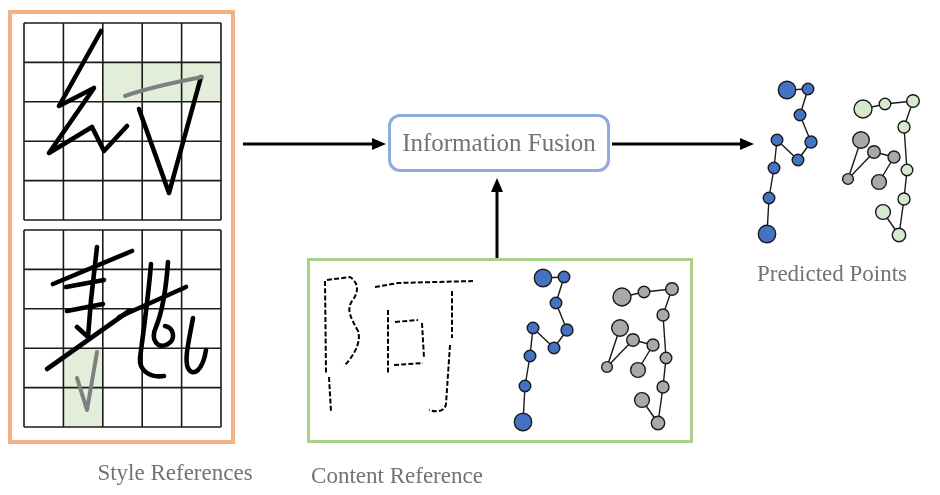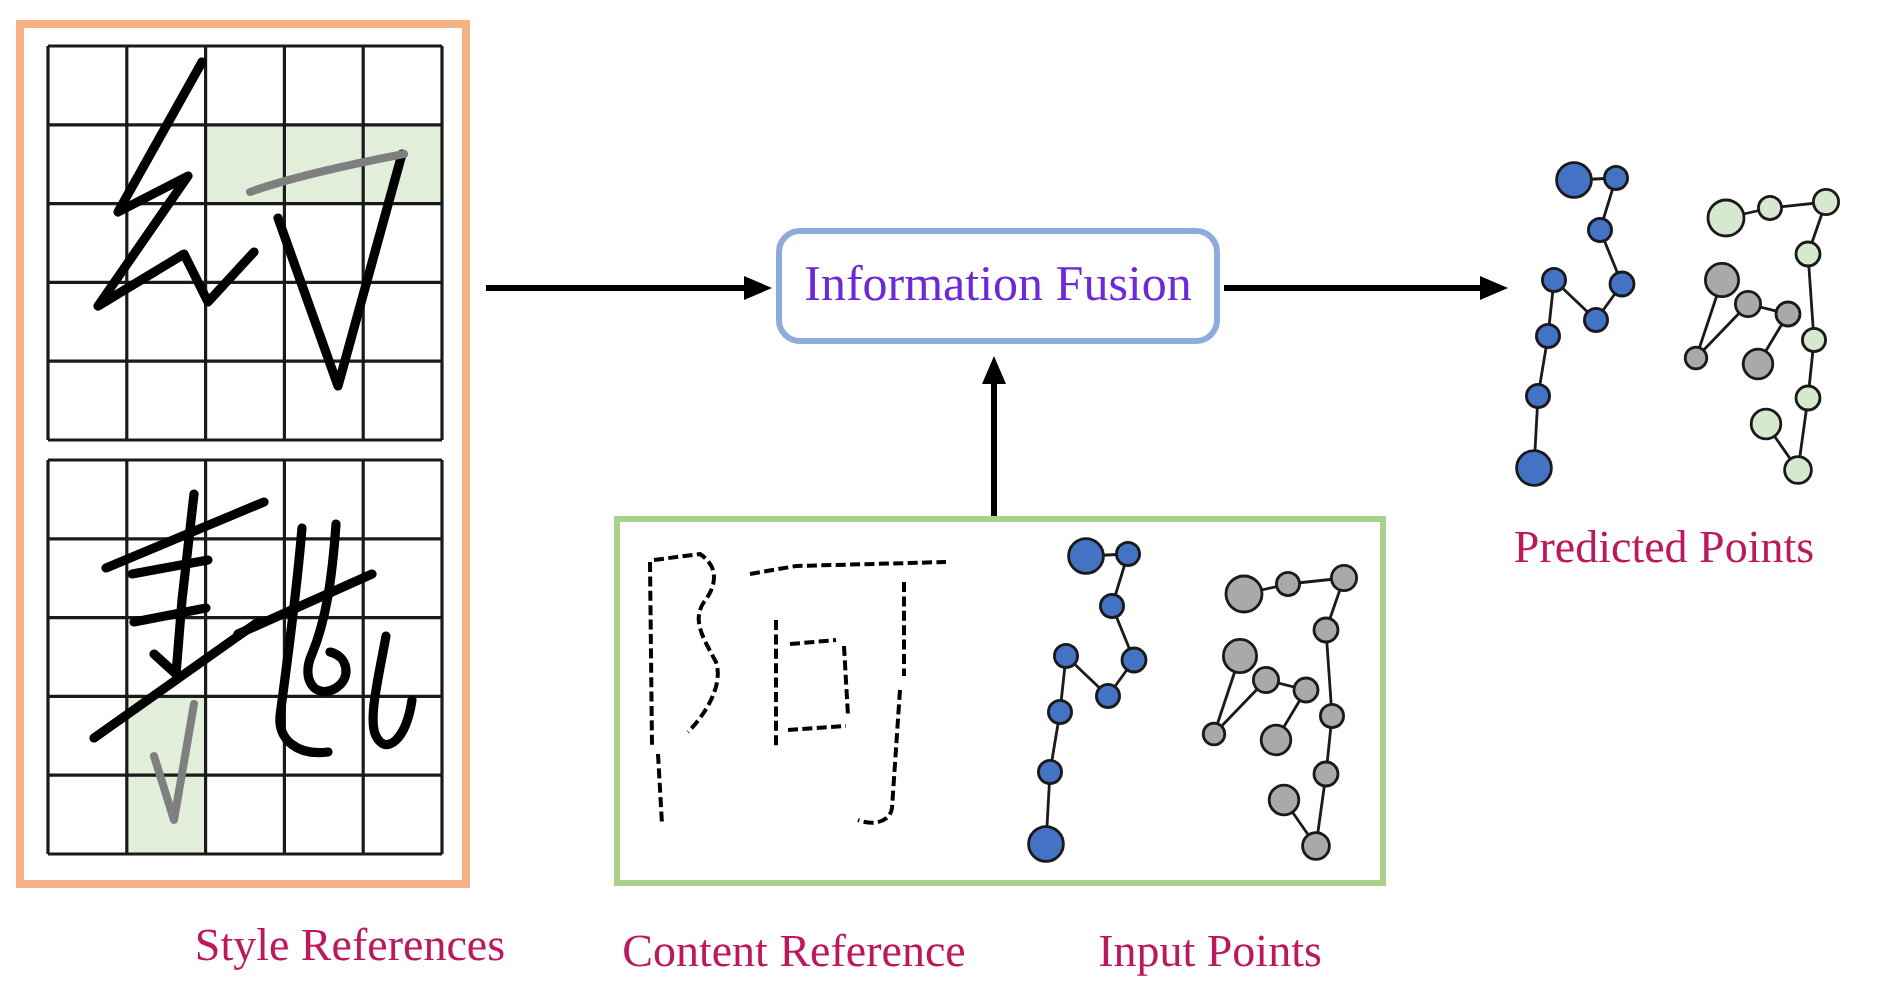--- a/index.html
+++ b/index.html
@@ -28,28 +28,28 @@
     box-sizing: border-box;
     left: 388px; top: 114px;
     width: 222px; height: 58px;
     border: 3px solid #8FAADC;
     border-radius: 12px;
     background: #ffffff;
     display: flex;
     align-items: center;
     justify-content: center;
     font-size: 25px;
-    color: #6d28d9;
+    color: #737373;
     white-space: nowrap;
   }
   .diagram-label {
     position: absolute;
     transform: translateX(-50%);
     font-size: 23px;
-    color: #be185d;
+    color: #737373;
     white-space: nowrap;
   }
   .label-style     { left: 139px; top: 460px; margin-left: 36px; }
   .label-content   { left: 397px; top: 463px; }
   .label-input     { left: 605px; top: 463px; }
   .label-predicted { left: 832px; top: 261px; }
 </style>
 </head>
 <body>
 
@@ -213,16 +213,15 @@
 
   <div class="frame style-box"></div>
   <div class="frame content-box"></div>
 
   <div class="fusion-box">
     <span>Information Fusion</span>
   </div>
 
   <div class="diagram-label label-style">Style References</div>
   <div class="diagram-label label-content">Content Reference</div>
-  <div class="diagram-label label-input">Input Points</div>
   <div class="diagram-label label-predicted">Predicted Points</div>
 
 </div>
 
 </body></html>

